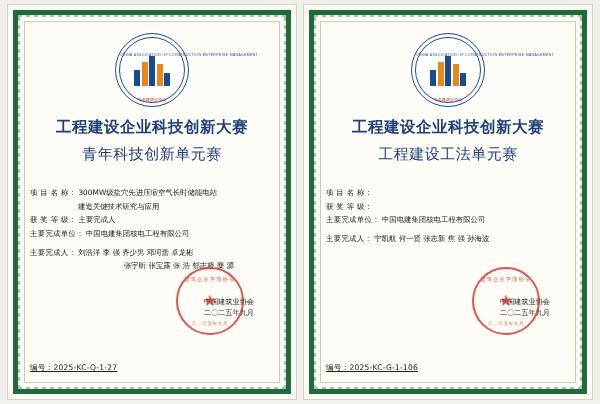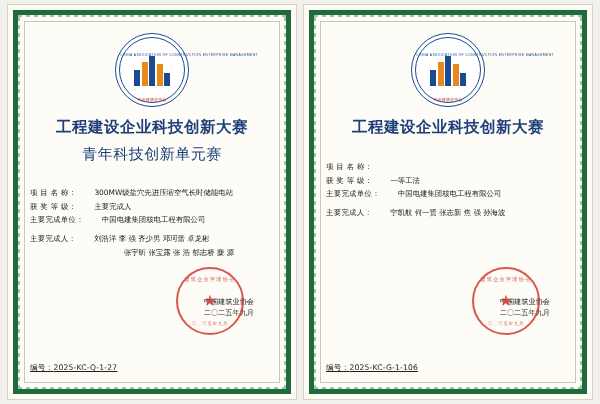--- a/index.html
+++ b/index.html
@@ -161,21 +161,20 @@
     align-items: flex-end;
   }
   .flabel {
     flex: 0 0 auto;
     white-space: nowrap;
     letter-spacing: .3px;
   }
   .fvalue {
     flex: 1 1 auto;
     padding-left: 2px;
-    margin-left: 16px;
   }
   .fcont {
     padding-left: 48px;
   }
   .fcont.wide {
     padding-left: 54px;
     text-align: center;
   }
   .spacer-sm { height: 5px; }
   
@@ -271,20 +270,21 @@
       </div>
 
       <div class="title-main">工程建设企业科技创新大赛</div>
       <div class="title-sub">青年科技创新单元赛</div>
 
       <div class="fields">
         <div class="frow">
           <div class="flabel">项 目 名 称：</div>
           <div class="fvalue">300MW级盐穴先进压缩空气长时储能电站</div>
         </div>
+        <div class="fcont">建造关键技术研究与应用</div>
 
         <div class="frow">
           <div class="flabel">获 奖 等 级：</div>
           <div class="fvalue">主要完成人</div>
         </div>
 
         <div class="frow">
           <div class="flabel">主要完成单位：</div>
           <div class="fvalue">中国电建集团核电工程有限公司</div>
         </div>
@@ -334,29 +334,29 @@
           <div class="bar b1"></div>
           <div class="bar o b2"></div>
           <div class="bar b3"></div>
           <div class="bar o b4"></div>
           <div class="bar b5"></div>
         </div>
         <div class="cn">中国建筑业协会</div>
       </div>
 
       <div class="title-main">工程建设企业科技创新大赛</div>
+      <div class="title-sub">工程建设工法单元赛</div>
 
       <div class="fields">
         <div class="frow">
           <div class="flabel">项 目 名 称：</div>
         </div>
 
         <div class="frow">
           <div class="flabel">获 奖 等 级：</div>
-          <div class="fvalue">一等工法</div>
         </div>
 
         <div class="frow">
           <div class="flabel">主要完成单位：</div>
           <div class="fvalue">中国电建集团核电工程有限公司</div>
         </div>
 
         <div class="spacer-sm"></div>
 
         <div class="frow">

